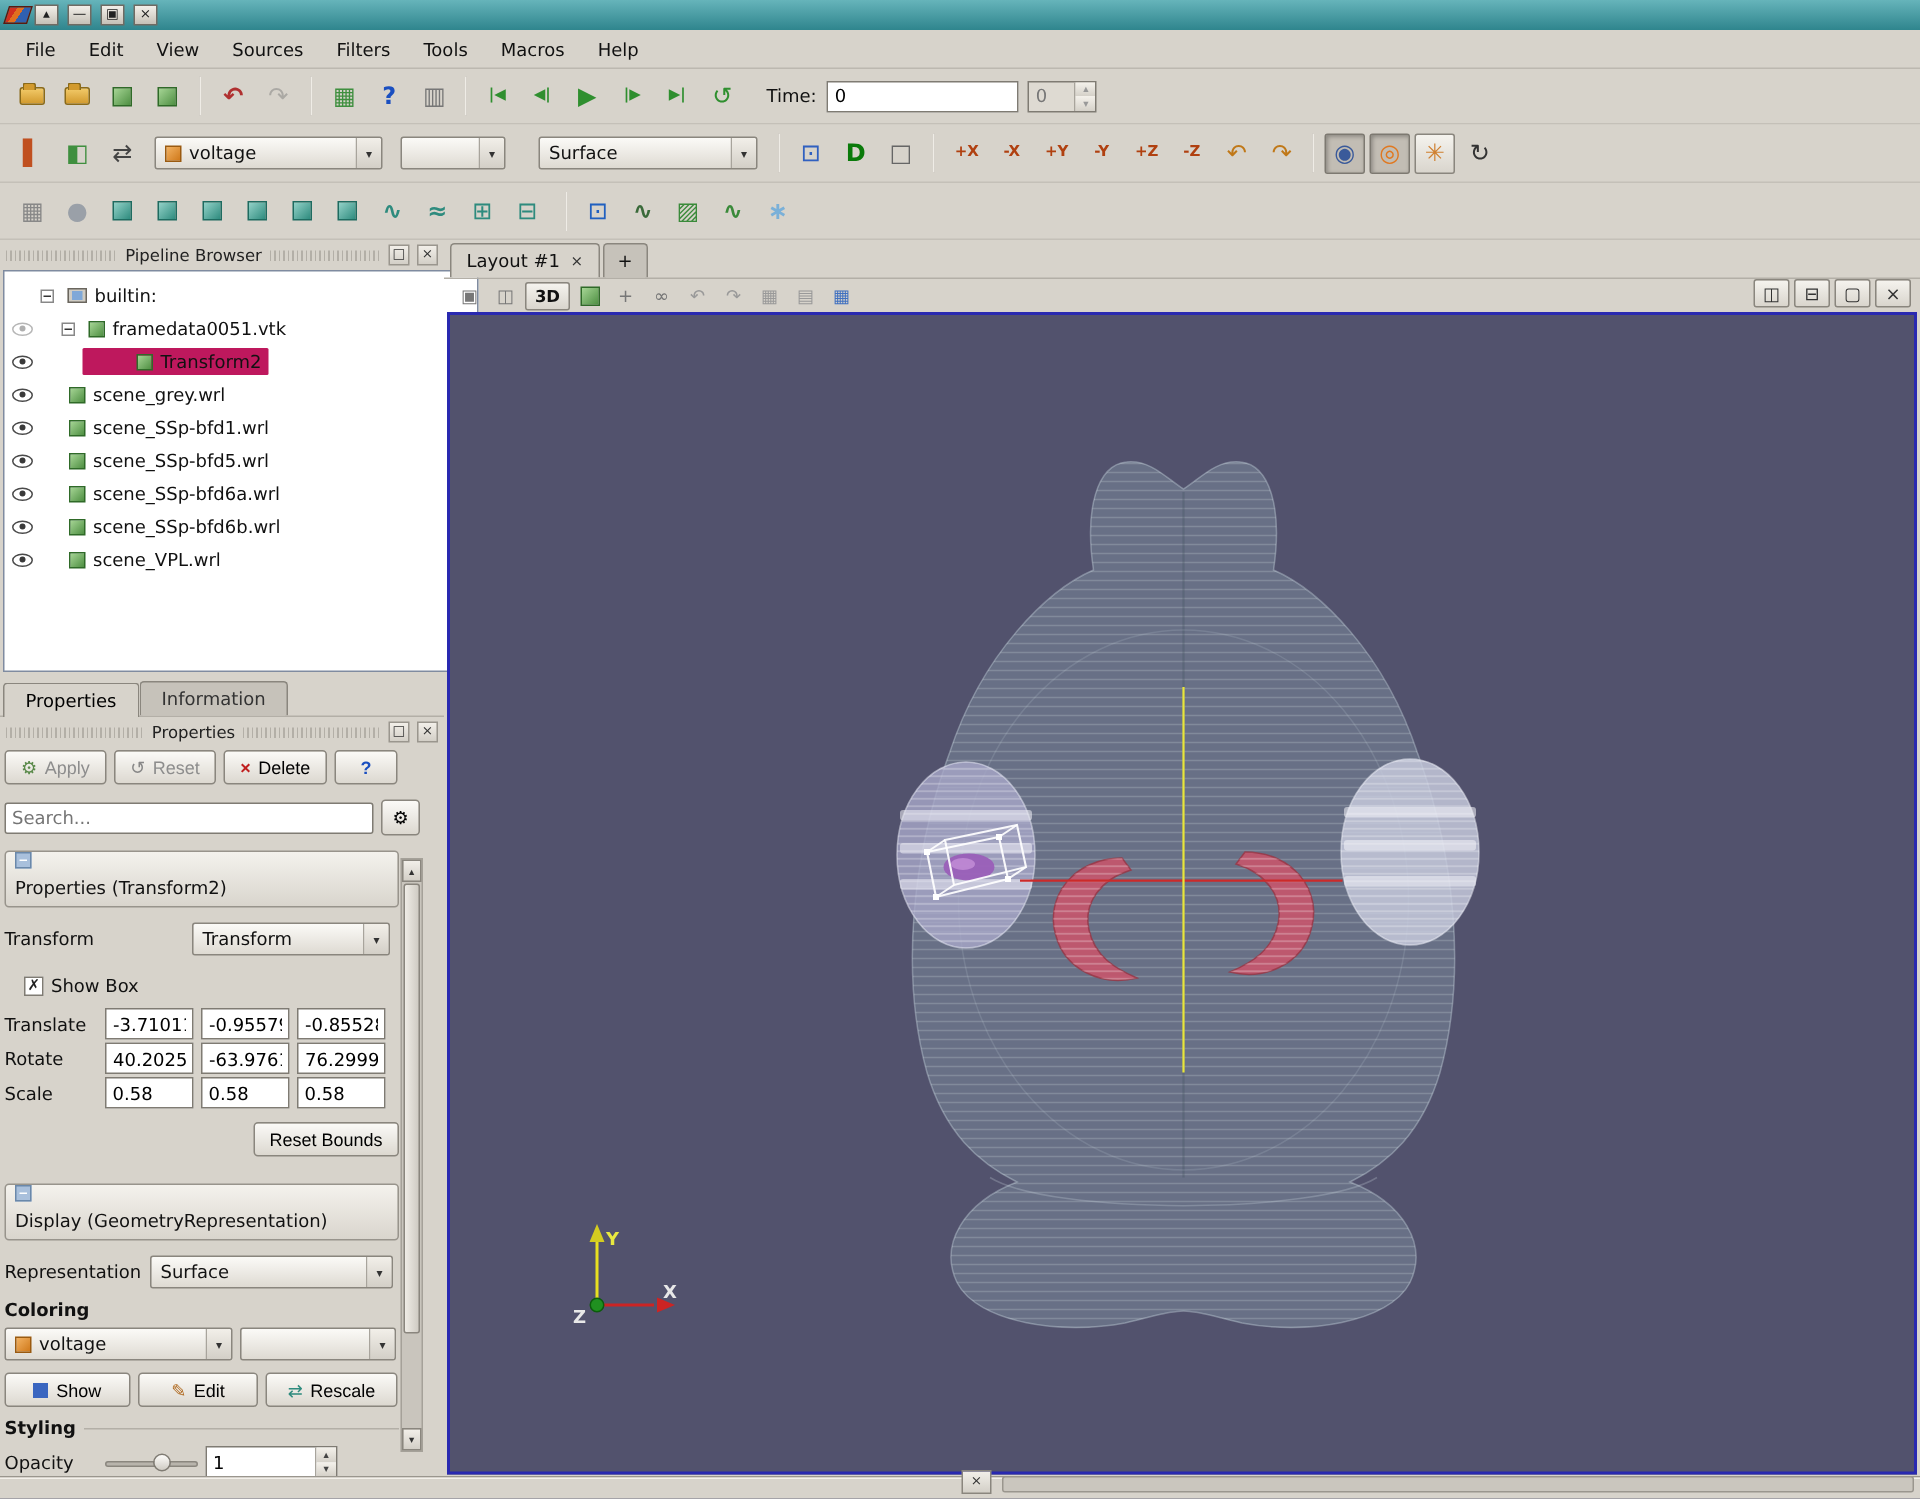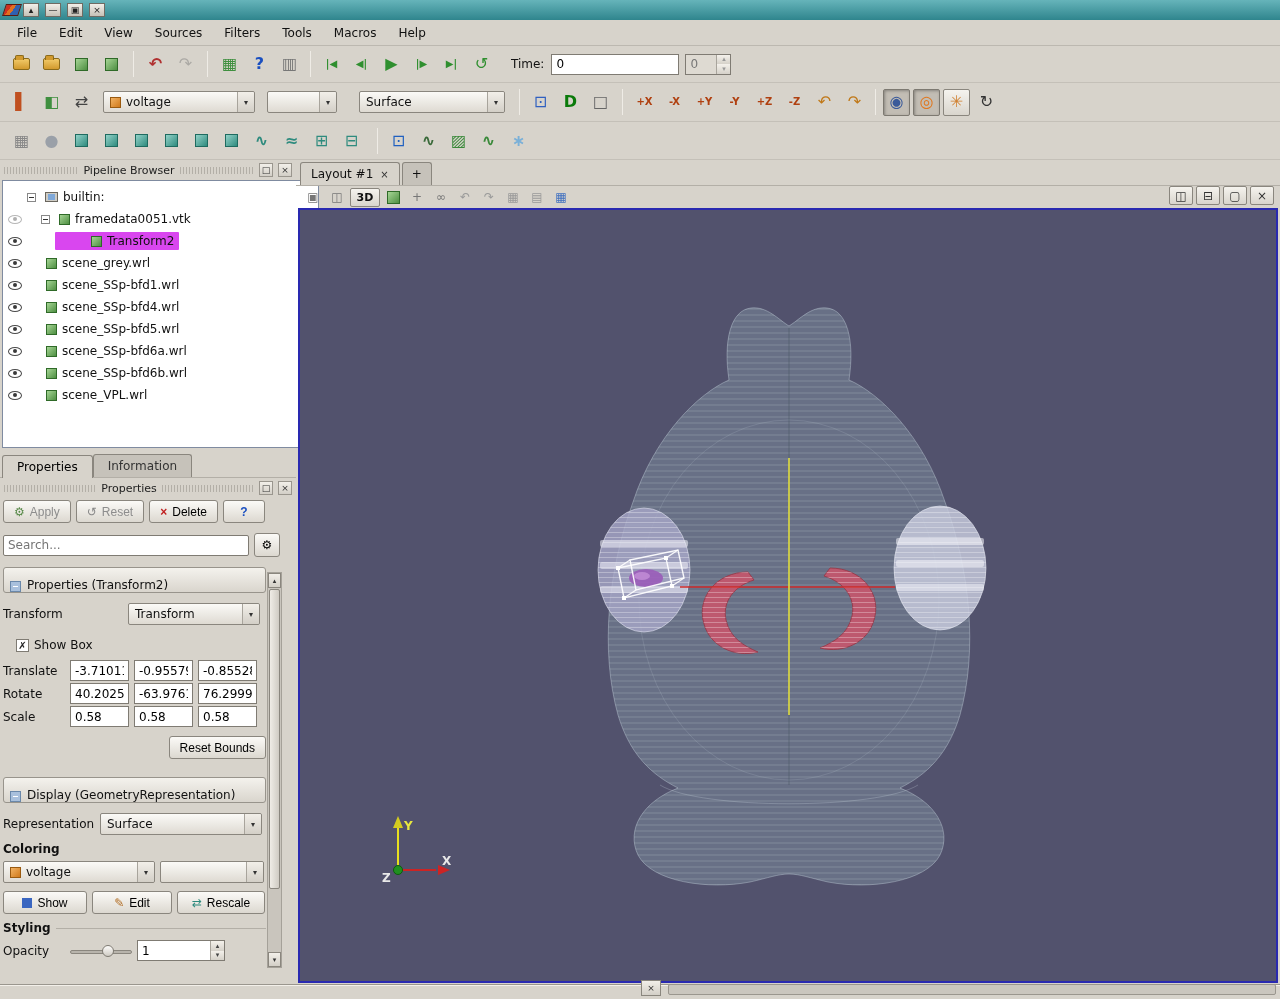--- a/index.html
+++ b/index.html
@@ -79,41 +79,41 @@
   .tree-row { height:22px; display:flex; align-items:center; }
   .eye-cell { width:24px; display:flex; justify-content:center; flex:none; }
   .eye { width:14px; height:9px; border:1px solid #4a4a4a; border-radius:50%; position:relative; display:inline-block; }
   .eye::after { content:''; position:absolute; left:50%; top:50%; transform:translate(-50%,-50%);
     width:4px; height:4px; border-radius:50%; background:#3a3a3a; }
   .eye.faded { opacity:.4; }
   .indent { display:inline-block; flex:none; }
   .expander { width:9px; height:9px; border:1px solid #888; background:#fff; position:relative; margin-right:4px; flex:none; }
   .expander::after { content:''; position:absolute; left:1px; right:1px; top:3px; height:1px; background:#333; }
   .row-main { display:flex; align-items:center; gap:5px; padding:2px 5px; border-radius:1px; }
-  .tree-row.selected .row-main { background:#d946ef;padding-left:36px; }
+  .tree-row.selected .row-main { background:#be185d;padding-left:36px; }
   .tree-label { font-size:12px; white-space:nowrap; }
 
   .ptabs { position:absolute; left:0; top:454px; width:296px; height:24px; display:flex; align-items:flex-end;
     padding-left:2px; border-bottom:1px solid #b3afa7; }
   .ptab { padding:4px 14px; font-size:12px; border:1px solid #8a867e; border-bottom:none;
     border-radius:3px 3px 0 0; background:#c6c2ba; color:#333; }
   .ptab.active { background:#d7d3cb; font-weight:normal; color:#000; position:relative; top:1px; height:23px; }
 
   .props { position:absolute; left:3px; top:500px; width:281px; }
   .prow { display:flex; align-items:center; gap:5px; margin-bottom:10px; }
   .btn { display:inline-flex; align-items:center; justify-content:center; gap:5px;
     background:linear-gradient(#fbfaf7,#dcd8d0); border:1px solid #8a867e; border-radius:3px;
     font-size:12px; height:23px; padding:0 10px; }
   .btn.disabled { color:#8d8d8d; }
   .bicon { font-size:12px; line-height:1; }
   .search-input { width:246px; border-radius:2px; }
   .gearbtn { width:26px; height:24px; }
 
-  .secheader { display:flex; align-items:flex-end; gap:6px; height:26px; margin-bottom:10px; width:263px;
-    background:linear-gradient(#f4f2ed,#d9d5cd); border:1px solid #98948c; border-radius:3px; padding:0 6px; }
+  .secheader { display:flex; align-items:flex-start; gap:6px; height:38px; margin-bottom:10px; width:263px;
+    background:linear-gradient(#f4f2ed,#d9d5cd); border:1px solid #98948c; border-radius:3px; padding:0 6px;flex-direction:column; }
   .sec-icon { width:11px; height:11px; background:#a9c0dc; border:1px solid #6a88aa; position:relative; }
   .sec-icon::after { content:''; position:absolute; left:2px; right:2px; top:4px; height:1px; background:#fff; }
   .plabel { font-size:12px; }
   .pfield { width:59px; }
   .prow .lab62 { width:62px; flex:none; }
   .checkbox { width:13px; height:13px; border:1px solid #7f7b73; background:#fff; display:inline-flex;
     align-items:center; justify-content:center; font-size:10px; font-weight:bold; color:#222; }
   .boldlab { font-weight:bold; font-size:12px; }
   .labline { flex:1; height:1px; background:#b3afa7; }
   .slider { position:relative; width:62px; height:16px; }
@@ -450,30 +450,20 @@
         <span class="tree-label">scene_SSp-bfd1.wrl</span>
       </span>
     </div>
     <div class="tree-row">
       <span class="eye-cell">
         <span class="eye"></span>
       </span>
       <span class="indent" style="width: 14px;"></span>
       <span class="row-main">
         <span class="shp cube-green tree-cube"></span>
-        <span class="tree-label">scene_SSp-bfd4.wrl</span>
-      </span>
-    </div>
-    <div class="tree-row">
-      <span class="eye-cell">
-        <span class="eye"></span>
-      </span>
-      <span class="indent" style="width: 14px;"></span>
-      <span class="row-main">
-        <span class="shp cube-green tree-cube"></span>
         <span class="tree-label">scene_SSp-bfd5.wrl</span>
       </span>
     </div>
     <div class="tree-row">
       <span class="eye-cell">
         <span class="eye"></span>
       </span>
       <span class="indent" style="width: 14px;"></span>
       <span class="row-main">
         <span class="shp cube-green tree-cube"></span>

